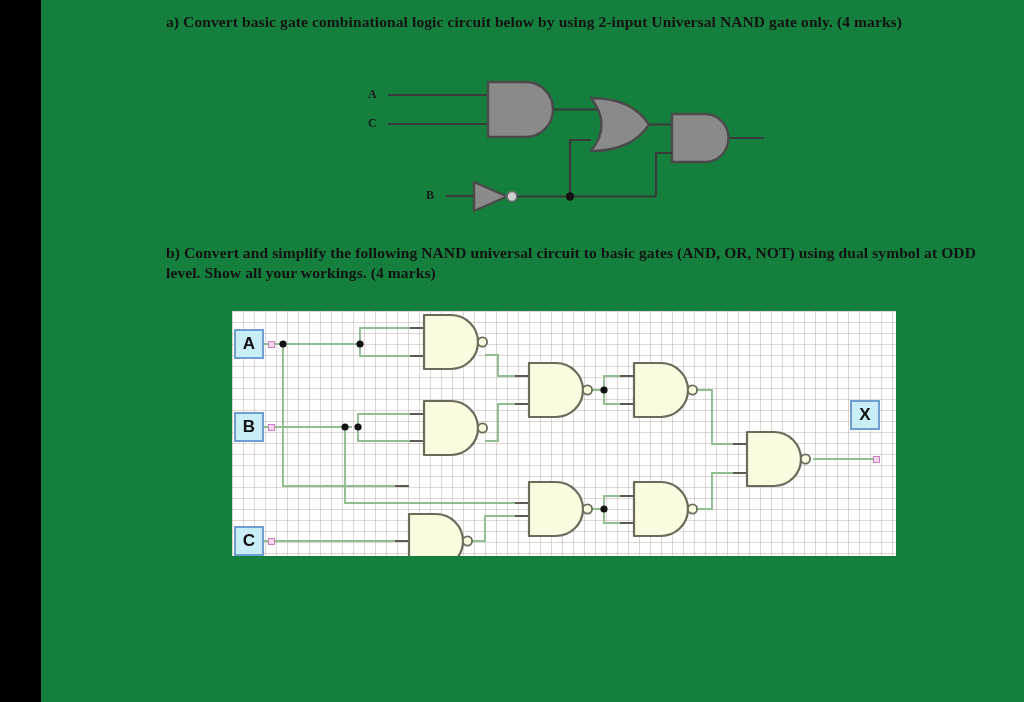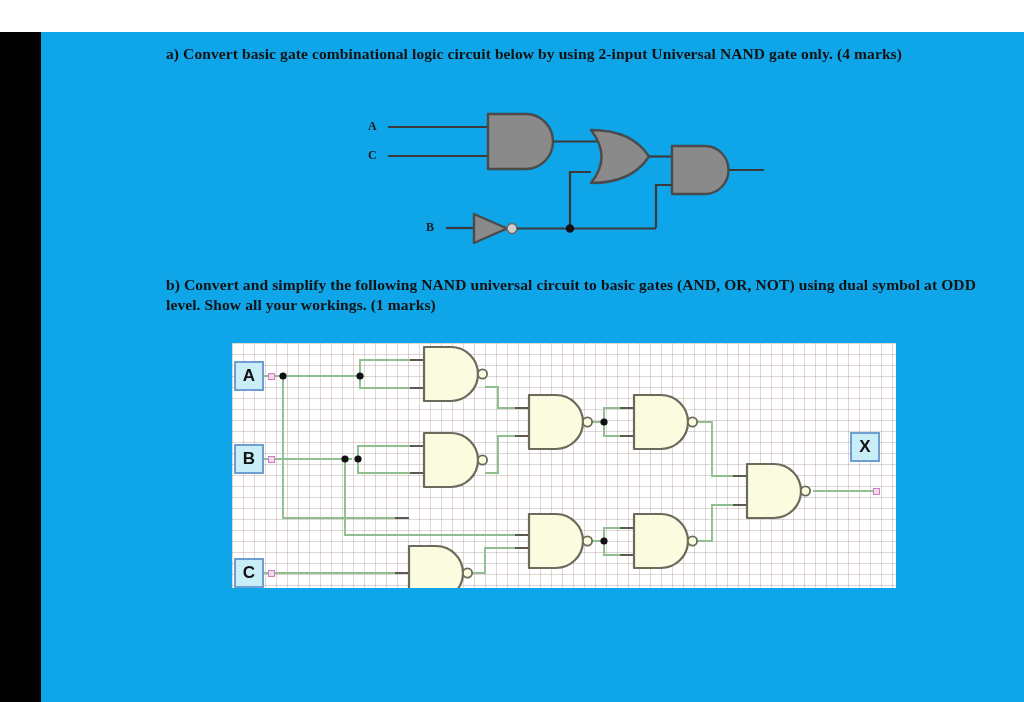--- a/index.html
+++ b/index.html
@@ -3,21 +3,21 @@
 <meta charset="utf-8">
 <style>
   html,body{margin:0;padding:0;}
   body{
     width:1024px;height:702px;
     background:#ffffff;
     font-family:"Liberation Serif", serif;
     position:relative;
     overflow:hidden;
   }
-  #page{position:absolute;inset:0;background:#0ea5e9;margin-top:32px;}
+  #page{position:absolute;inset:0;background:#15803d;}
   .leftbar{
     position:absolute;left:0;top:0;width:41px;height:702px;background:#000000;
   }
   .qtext{
     position:absolute;
     font-family:"Liberation Serif", serif;
     font-size:15.5px;
     font-weight:600;
     color:#121212;
     line-height:1.28;
@@ -107,21 +107,21 @@
         <circle cx="152" cy="118.5" r="5" fill="#cfcfcf" stroke="#6a6a6a" stroke-width="1.6"></circle>
       </g>
       <line x1="157" y1="118.5" x2="296" y2="118.5" stroke="#3a3a3a" stroke-width="2.2"></line>
       <circle cx="210" cy="118.5" r="4.2" fill="#111111"></circle>
     </svg>
     <div class="lblA" style="left:8px;top:9px;">A</div>
     <div class="lblA" style="left:8px;top:38px;">C</div>
     <div class="lblA" style="left:66px;top:110px;">B</div>
   </div>
 
-  <div id="qb" class="qtext">b) Convert and simplify the following NAND universal circuit to basic gates (AND, OR, NOT) using dual symbol at ODD level. Show all your workings. (1 marks)</div>
+  <div id="qb" class="qtext">b) Convert and simplify the following NAND universal circuit to basic gates (AND, OR, NOT) using dual symbol at ODD level. Show all your workings. (4 marks)</div>
 
   <div id="circuitB">
     <svg width="664" height="245" viewBox="0 0 664 245" xmlns="http://www.w3.org/2000/svg">
       <defs>
 
         <g id="nandbody">
           <path d="M0 0 L27 0 A27 27 0 0 1 27 54 L0 54 Z" fill="#fbfbdf" stroke="#6b6b5c" stroke-width="2.2" stroke-linejoin="round"></path>
           <circle cx="58.5" cy="27" r="4.6" fill="#fbfbdf" stroke="#6b6b5c" stroke-width="1.8"></circle>
         </g>
       </defs>

